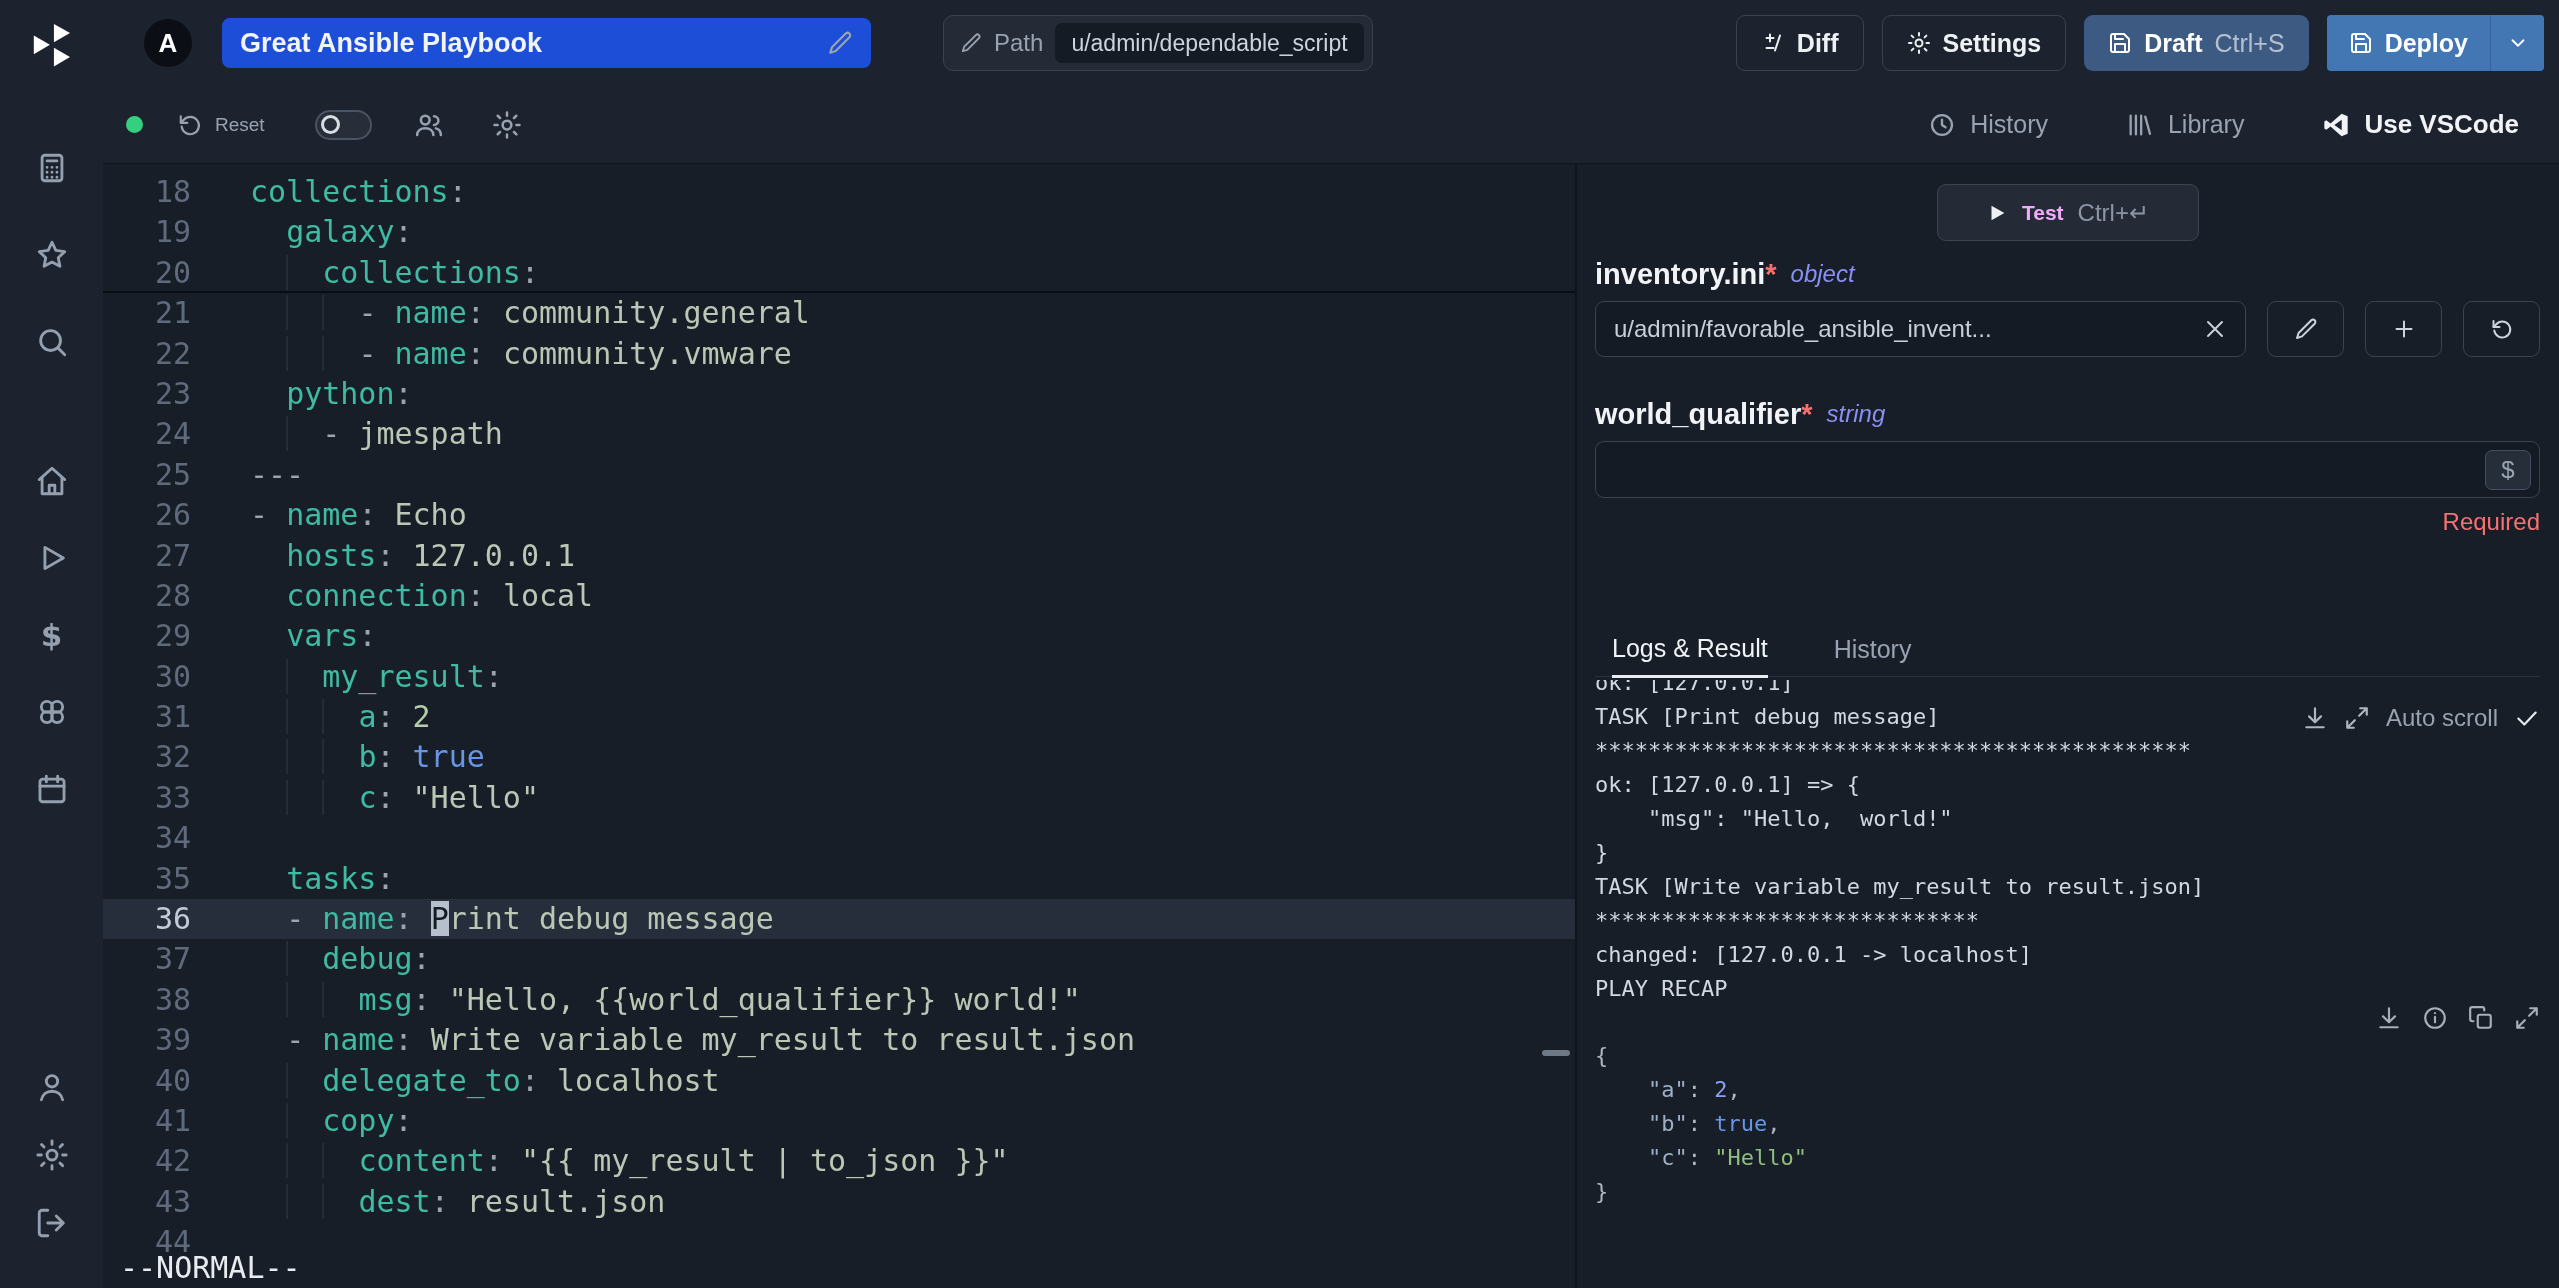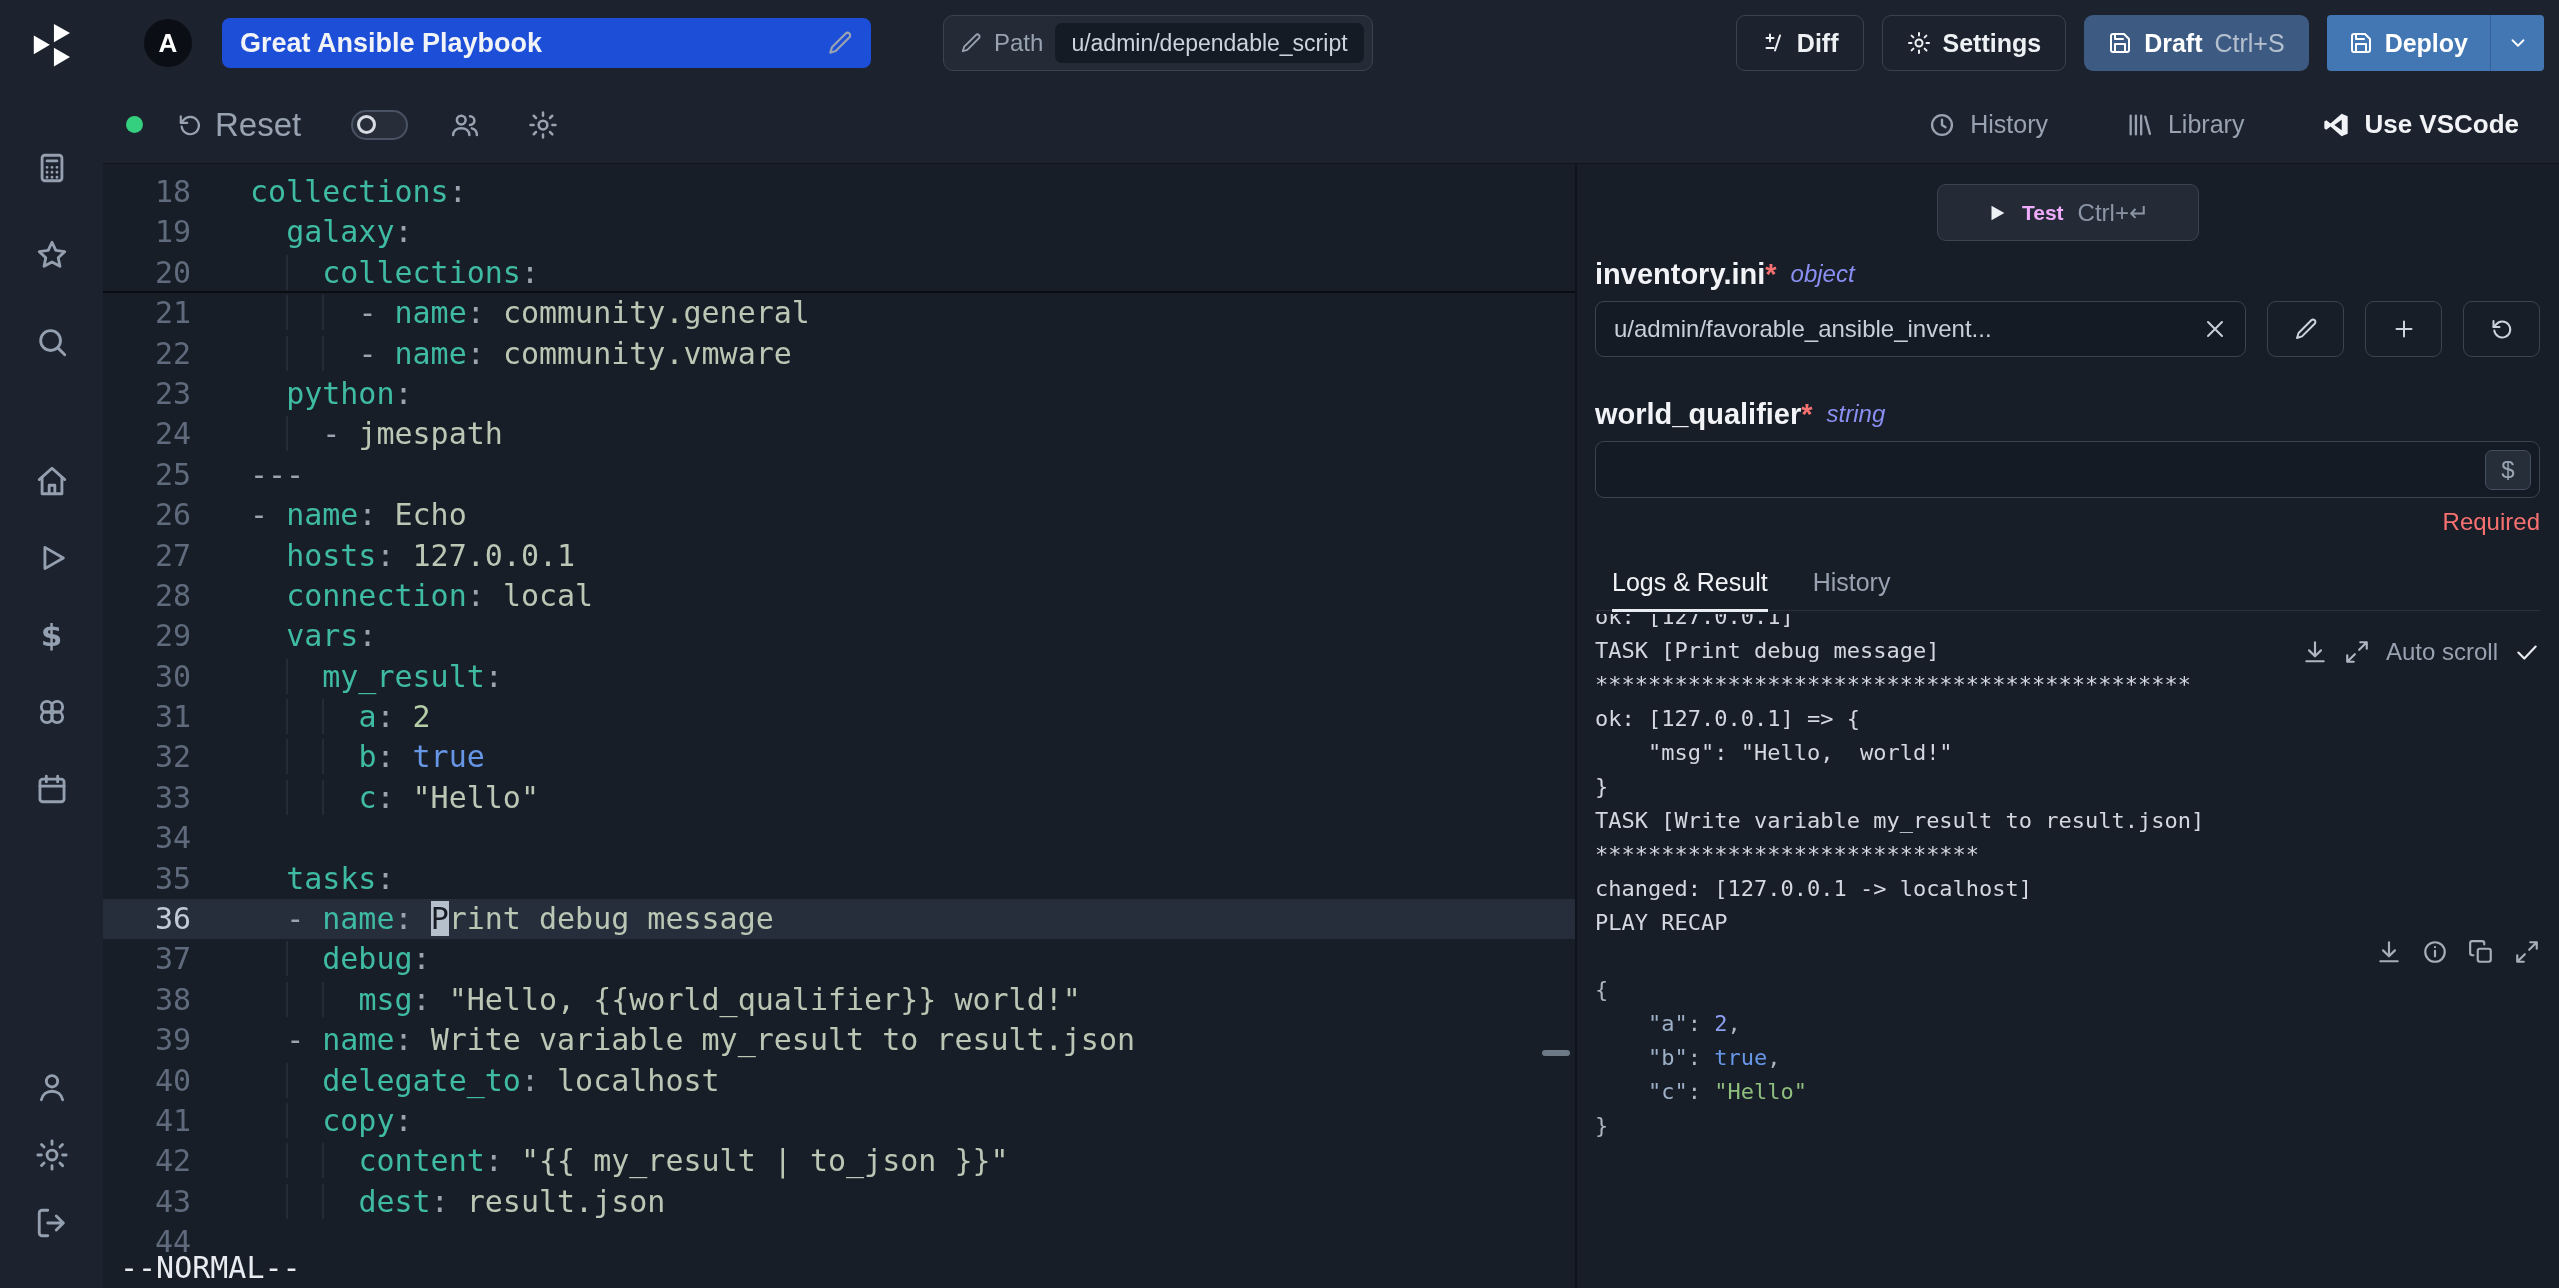--- a/index.html
+++ b/index.html
@@ -43,21 +43,21 @@
          font-size:25px; font-weight:600; color:#eef1f4; }
   .btn.ghost { border:1px solid #3a4150; background:transparent; }
   .btn.draft { background:var(--draft_bg,#3d5a82); color:#fff; }
   .btn .shortcut { font-weight:400; color:rgba(255,255,255,0.62); }
   .deploy-group { display:flex; height:56px; border-radius:4px; overflow:hidden; background:var(--deploy_bg,#4377b4); }
   .deploy-main { display:flex; align-items:center; gap:12px; padding:0 22px; color:#fff; font-size:25px; font-weight:600; }
   .deploy-caret { width:54px; display:flex; align-items:center; justify-content:center; border-left:1px solid #36619b; color:#fff; }
 
   .tb-row2 { height:77px; display:flex; align-items:center; }
   .status-dot { width:17px; height:17px; border-radius:50%; background:var(--status_dot,#35d07f); margin-left:23px; flex:none; }
-  .reset-btn { margin-left:34px; display:flex; align-items:center; gap:12px; color:#98a2b0; font-size:33px; }
+  .reset-btn { margin-left:34px; display:flex; align-items:center; gap:12px; color:#98a2b0; font-size:19px; }
   .toggle { margin-left:50px; width:57px; height:30px; border-radius:15px; background:#272e3a; border:2px solid #4a5363; position:relative; flex:none; }
   .toggle .knob { position:absolute; left:4px; top:3px; width:19px; height:19px; border-radius:50%; border:3px solid #d8dde4; }
   .row2-icon { color:#98a2b0; }
   .ml42 { margin-left:42px; } .ml48 { margin-left:48px; }
   .right-tools { display:flex; align-items:center; gap:78px; margin-right:40px; }
   .tool-item { display:flex; align-items:center; gap:14px; color:#98a2b0; font-size:25px; }
   .tool-item.strong { color:#f1f3f6; font-weight:600; font-size:26px; }
 
   
   .content { flex:1; display:flex; min-height:0; }
@@ -103,21 +103,21 @@
                display:flex; align-items:center; padding:0 18px; }
   .res-value { flex:1; font-size:24px; color:#c8cfd9; white-space:nowrap; overflow:hidden; }
   .x-ic { color:#c8cfd9; }
   .sq-btn { width:77px; height:56px; border:1px solid #3b4250; border-radius:9px; color:#cdd3dc;
             display:flex; align-items:center; justify-content:center; }
   .text-input { margin-top:10px; height:57px; border:1px solid #3b4250; background:#151b24; border-radius:9px; position:relative; }
   .dollar-btn { position:absolute; right:8px; top:8px; width:46px; height:40px; background:#262e3a;
                 border:1px solid #454e5e; border-radius:7px; color:#9aa5b4; font-size:24px;
                 display:flex; align-items:center; justify-content:center; }
   .required-row { margin-top:10px; text-align:right; font-size:24px; color:var(--error,#f87171); line-height:28px; }
-  .tabs-row { margin-top:32px; display:flex; gap:45px; border-bottom:1px solid #2a313d; padding-left:17px; }
+  .tabs-row { margin-top:98px; display:flex; gap:66px; border-bottom:1px solid #2a313d; padding-left:17px;align-items:flex-end; }
   .tab { font-size:25px; color:#98a2b0; padding-bottom:12px; }
   .tab.active { color:#f1f3f6; border-bottom:3px solid #e8ebef; margin-bottom:-2px; }
   .logs-box { margin-top:3px; height:317px; position:relative; overflow:hidden; }
   .logs-content { position:absolute; top:-14px; left:0; right:0; font-family:"DejaVu Sans Mono",monospace;
                   font-size:22px; color:#d3d8e0; }
   .log-line { height:34px; line-height:34px; white-space:pre; overflow:hidden; }
   .logs-overlay { position:absolute; top:24px; right:0; display:flex; align-items:center; gap:16px; color:#aeb6c2; }
   .auto-scroll-label { font-size:24px; color:#98a2b0; }
   .check-ic { color:#e8ebef; }
   .result-box { flex:1; margin-top:8px; display:flex; flex-direction:column; min-height:0; }

